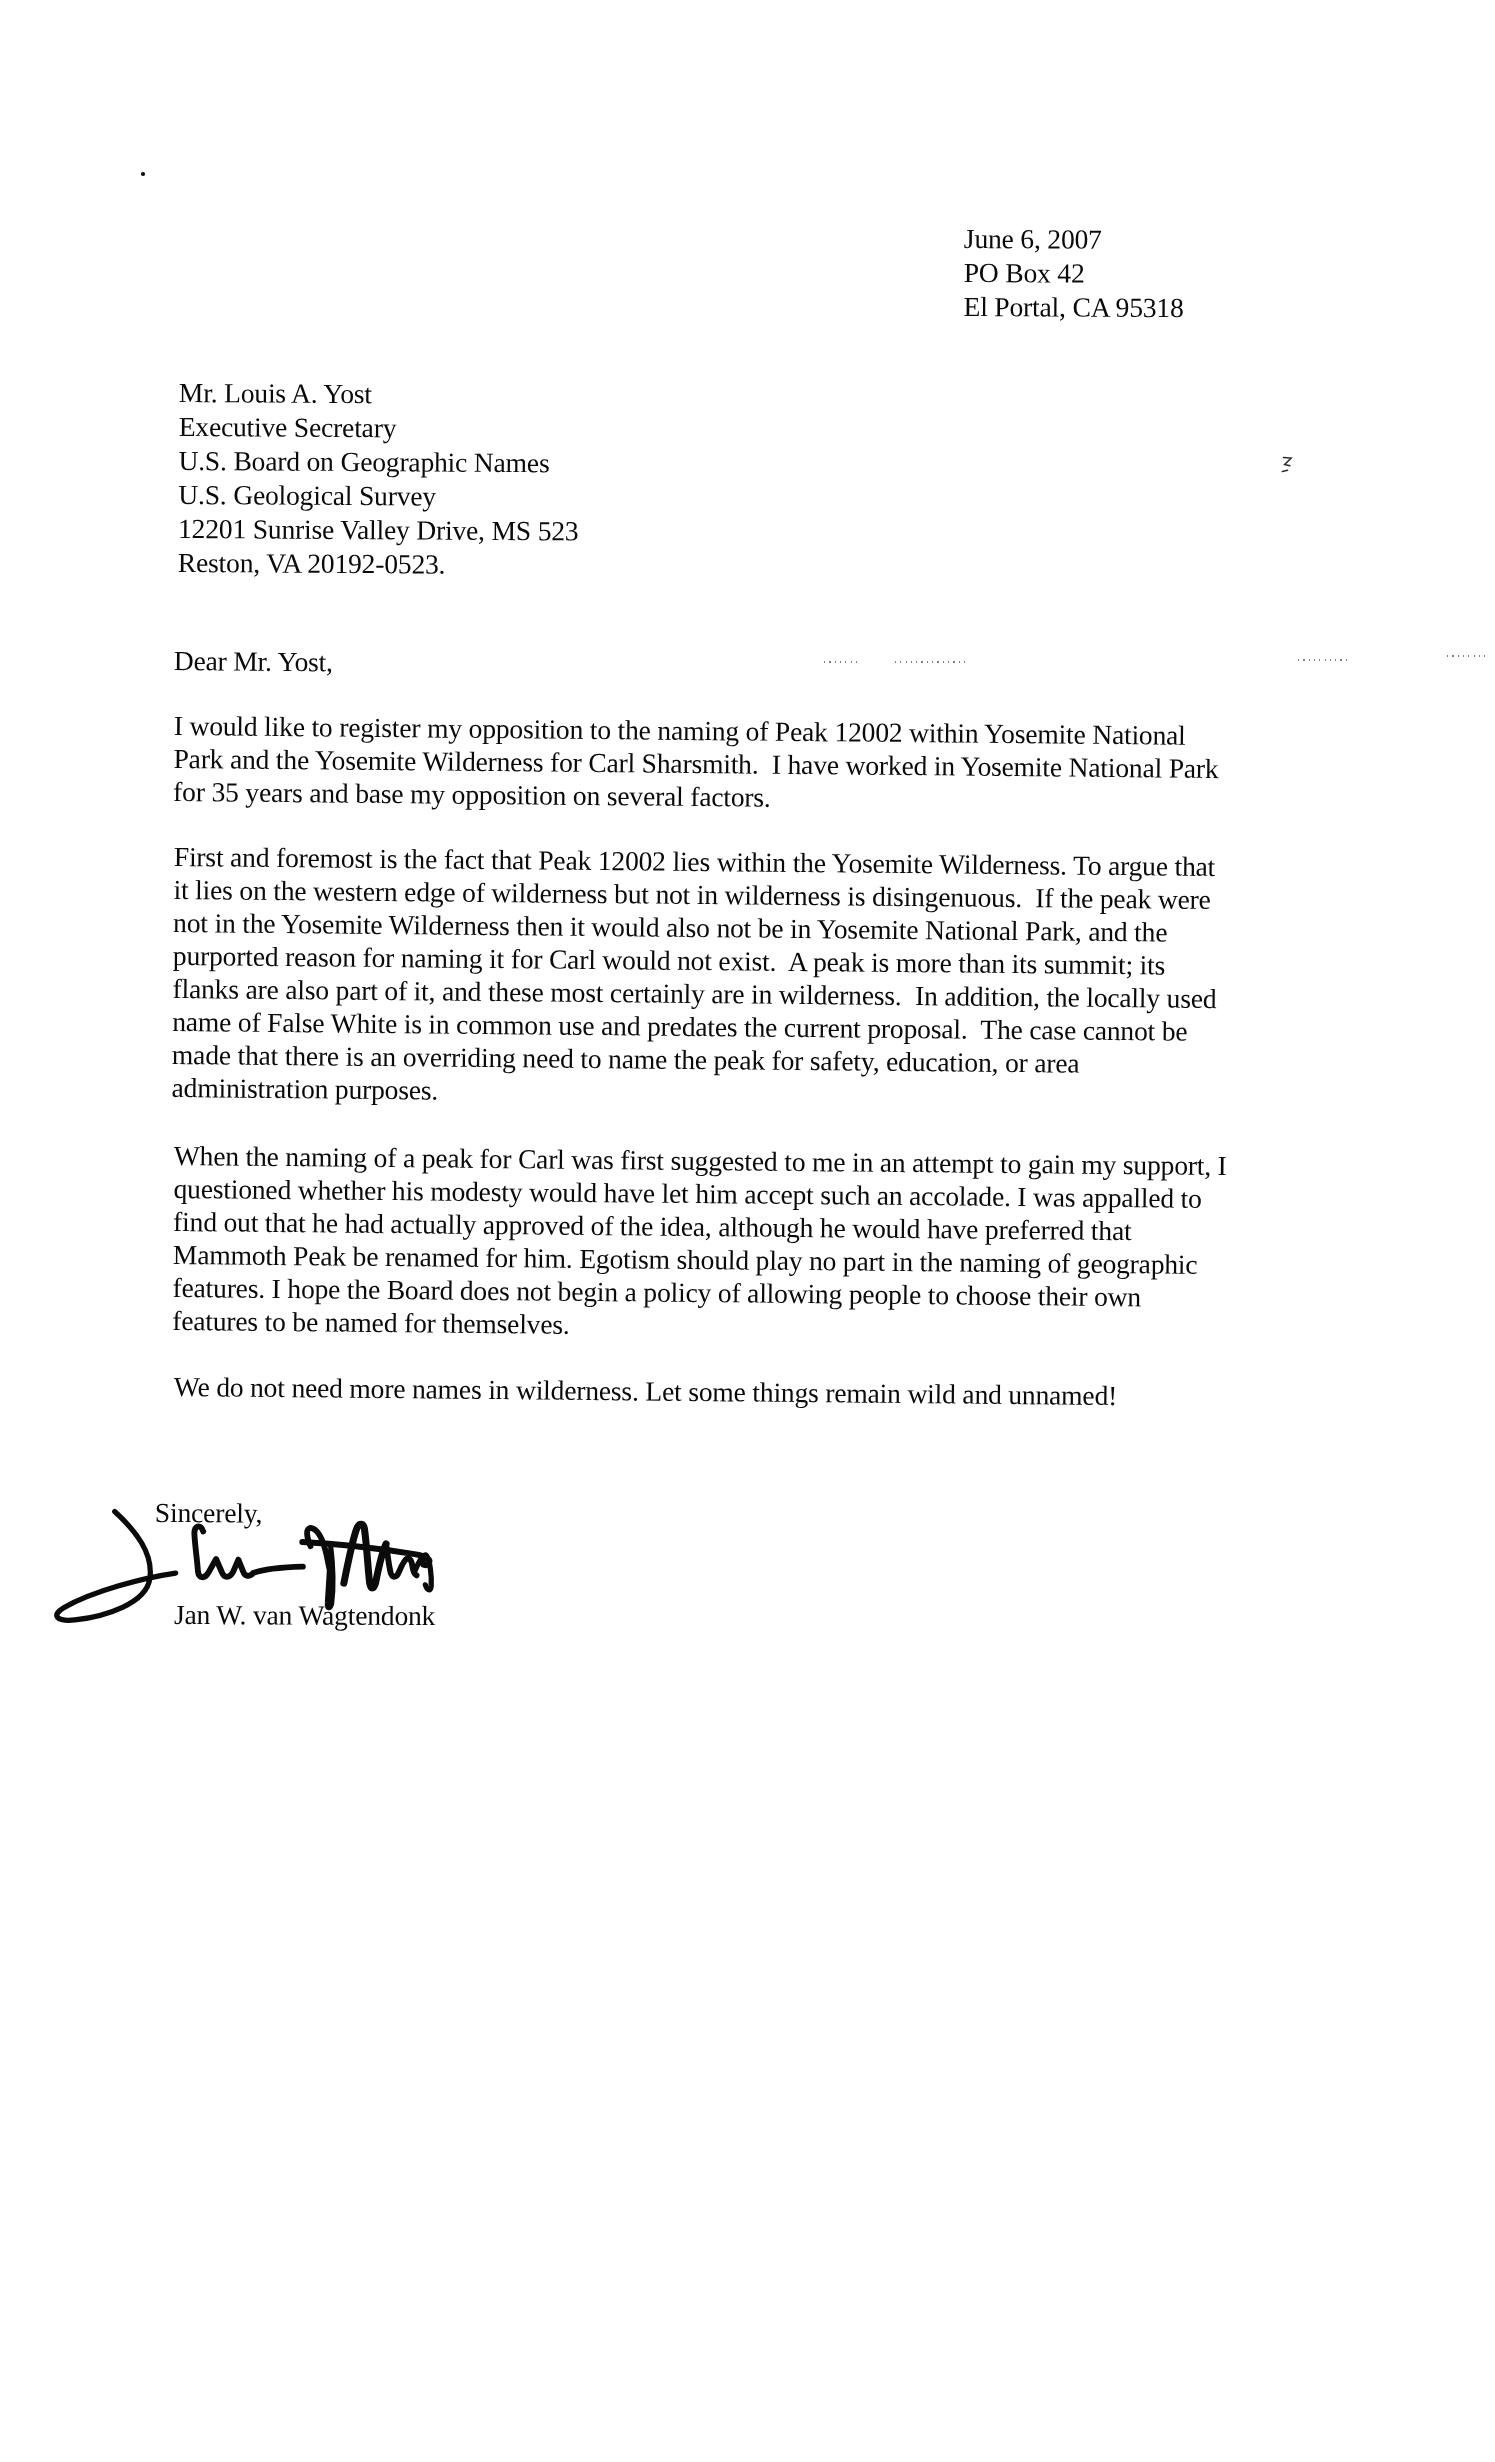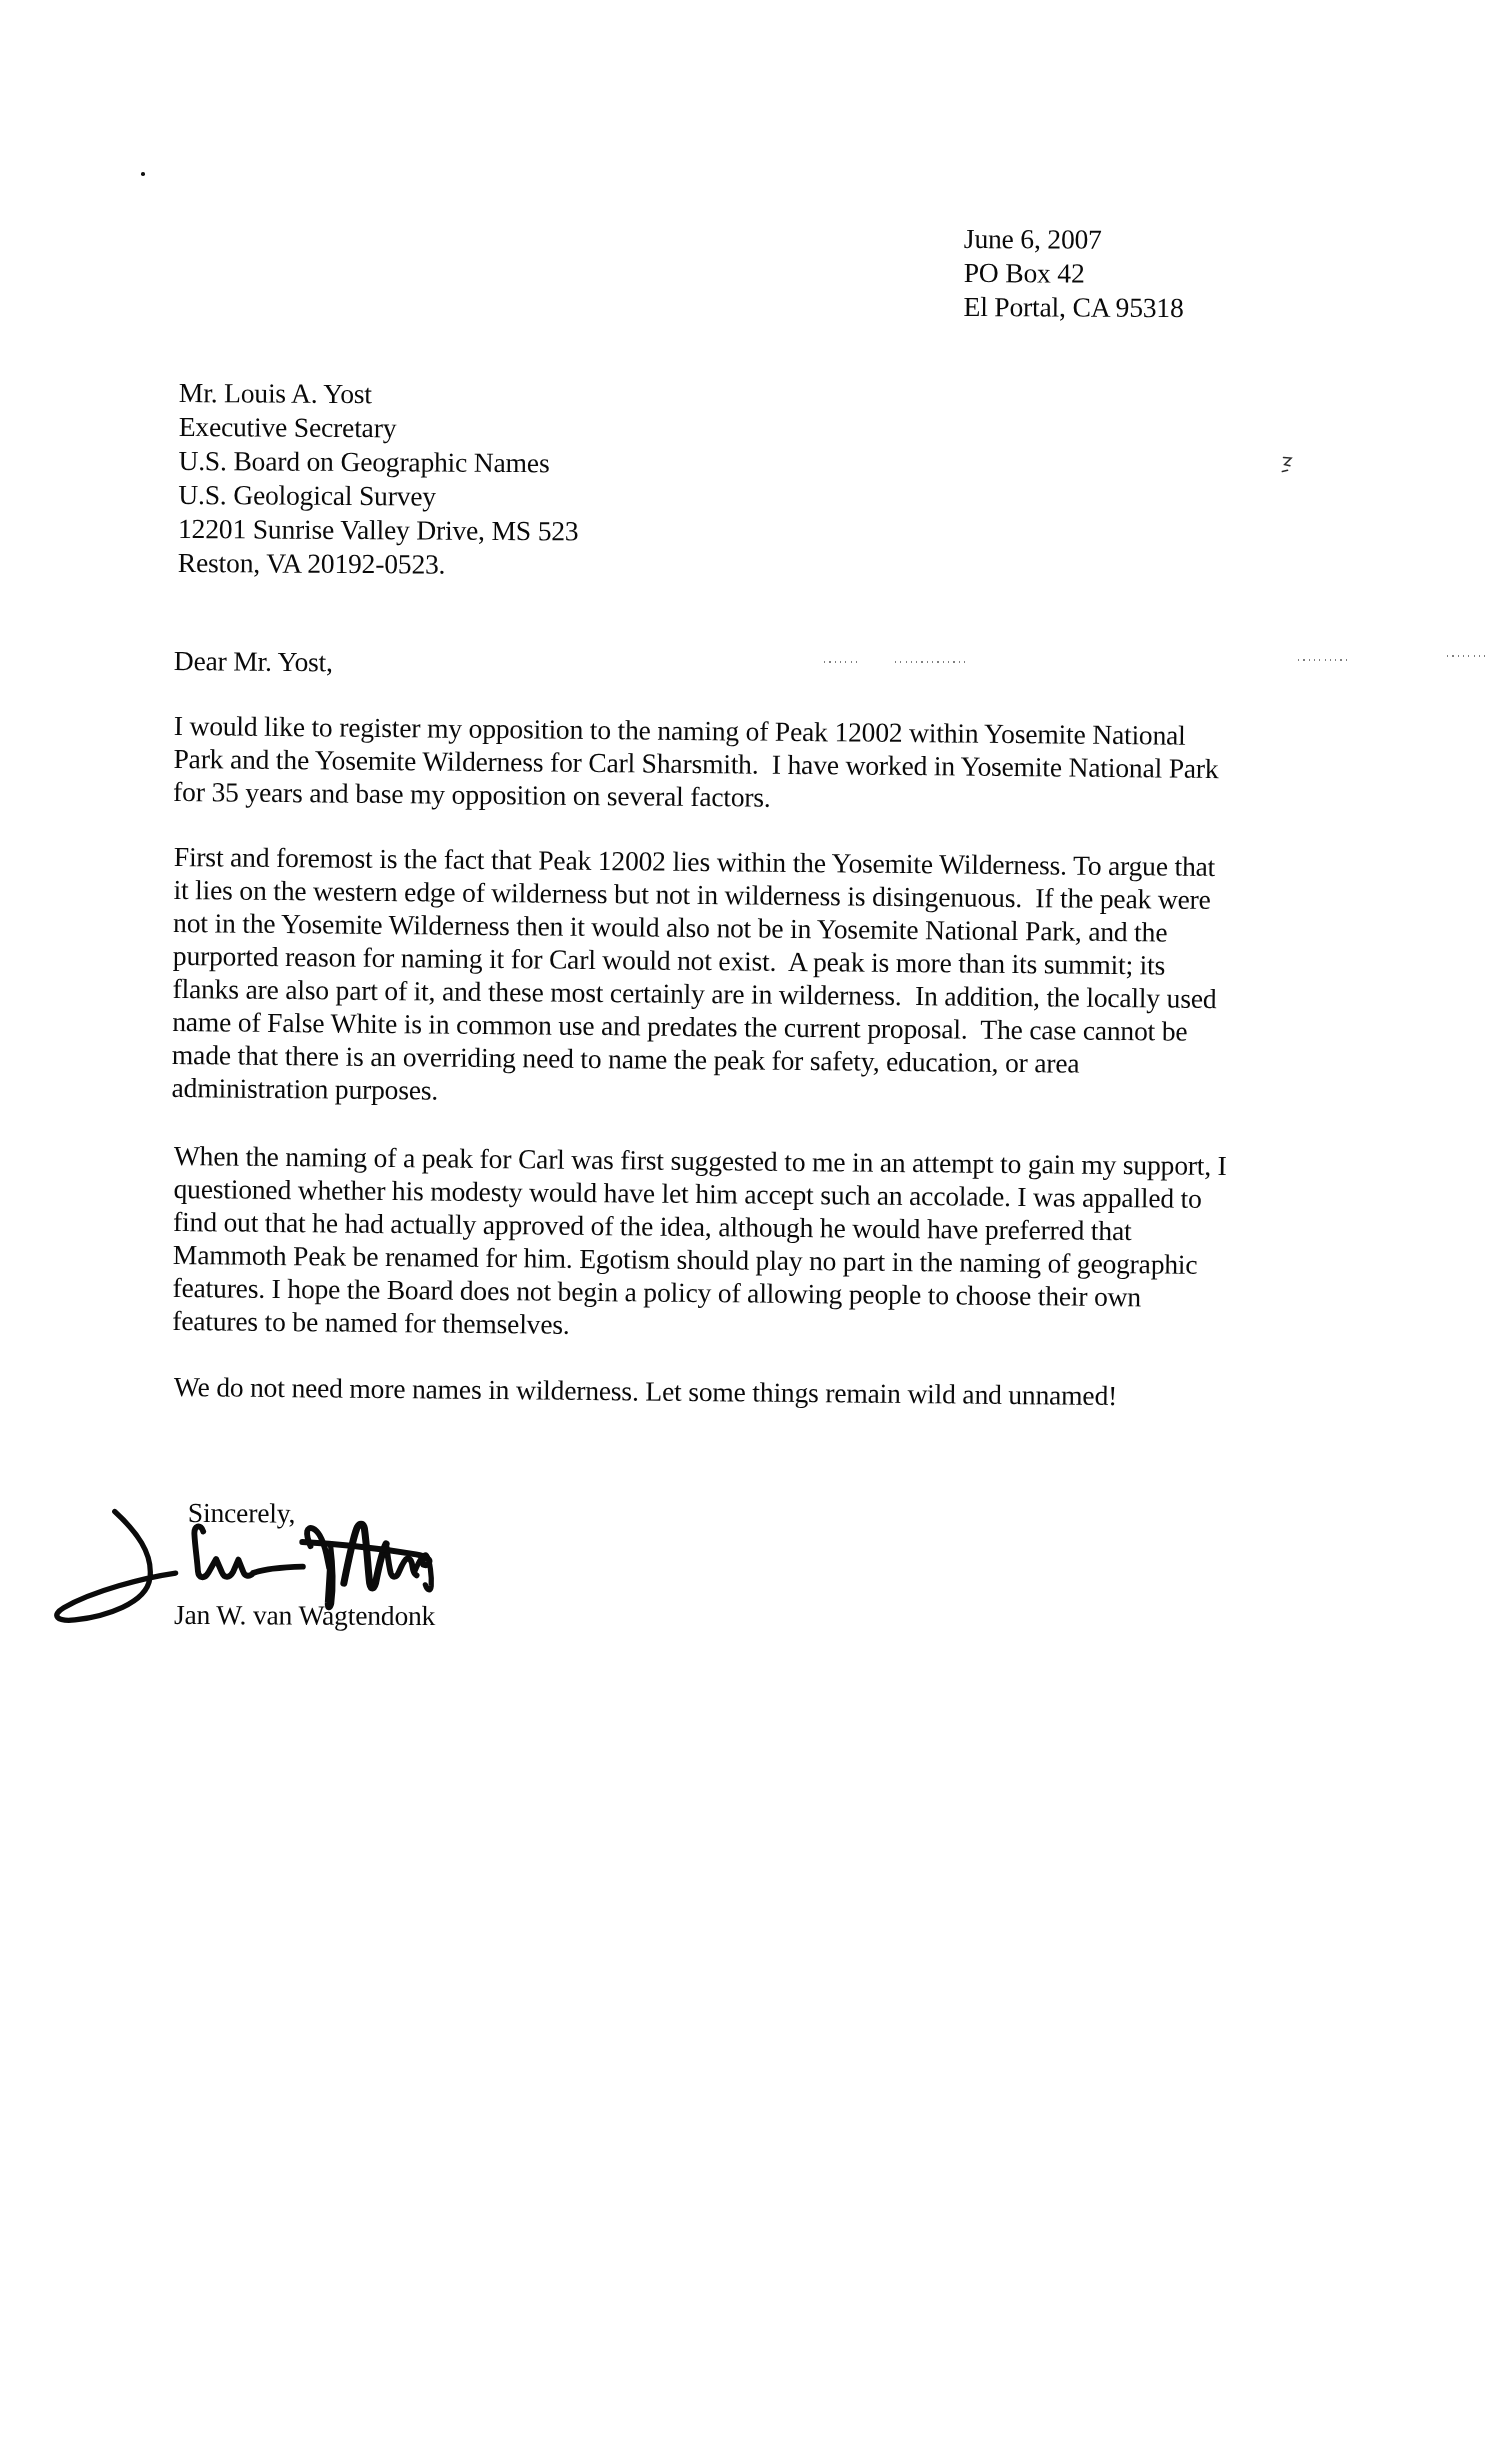--- a/index.html
+++ b/index.html
@@ -43,21 +43,21 @@
     position: absolute; left: 0;
     transform: rotate(0.55deg); transform-origin: 0 0;
   }
   #body-block .para:nth-child(1) { top: 709px; }
   #body-block .para:nth-child(2) { top: 840px; }
   #body-block .para:nth-child(3) { top: 1139px; }
   #body-block .para:nth-child(4) { top: 1370px; }
 
   
   #valediction {
-    left: 188px; top: 1496px;
+    left: 155px; top: 1496px;
     transform: rotate(0.3deg); transform-origin: 0 0;
   }
   #signer-name {
     left: 174px; top: 1598px;
     transform: rotate(0.25deg); transform-origin: 0 0;
   }
   #signature-svg { left: 35px; top: 1492px; }
   #signature-svg path {
     fill: none; stroke: #0b0b0b;
     stroke-linecap: round; stroke-linejoin: round;

